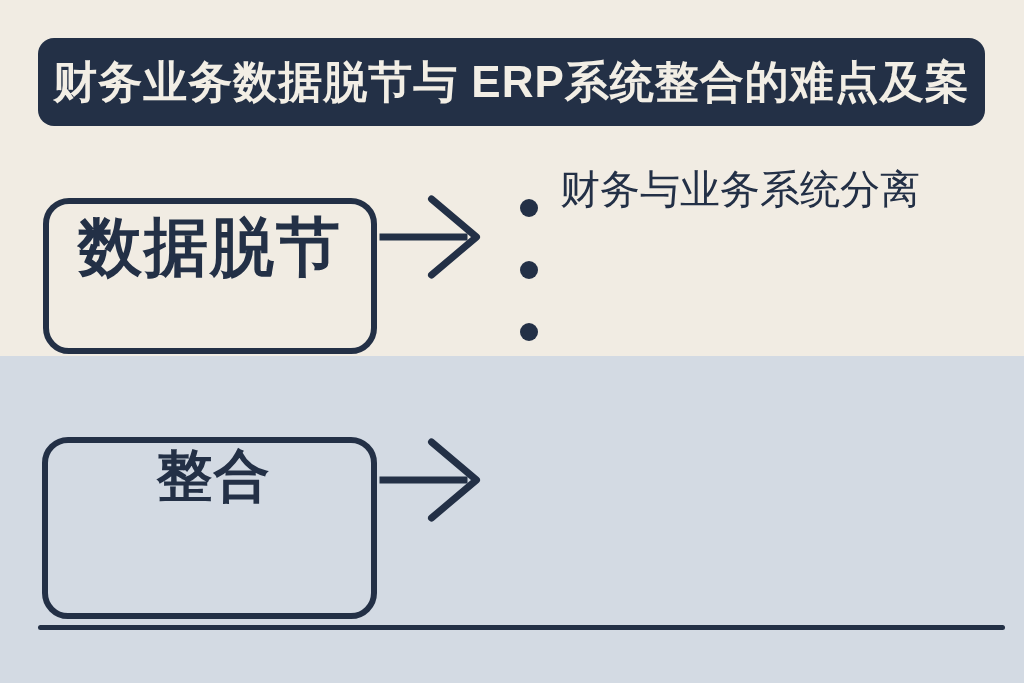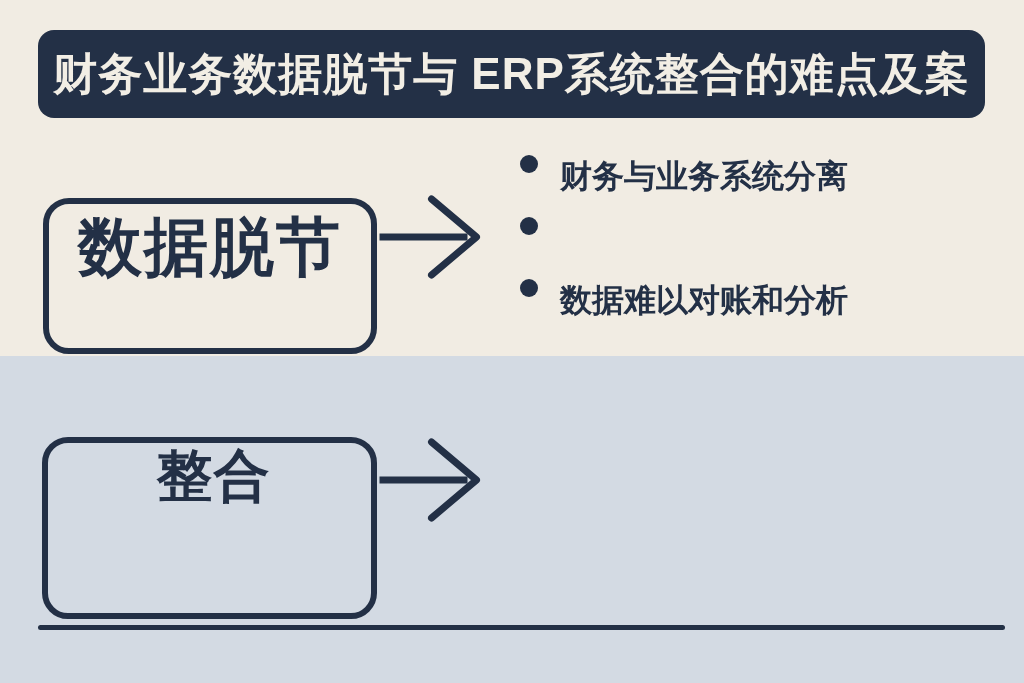--- a/index.html
+++ b/index.html
@@ -6,21 +6,21 @@
   body{
     width:1024px;height:683px;overflow:hidden;
     font-family:"Liberation Sans","DejaVu Sans",sans-serif;
   }
   .canvas{position:relative;width:1024px;height:683px;background:#f1ece3;}
   .section{position:absolute;left:0;width:1024px;}
   .section-top{top:0;height:356px;background:#f1ece3;}
   .section-bottom{top:356px;height:327px;background:#d3dae3;}
 
   .title-bar{
-    position:absolute;left:38px;top:30px;width:947px;height:88px;
+    position:absolute;left:38px;top:38px;width:947px;height:88px;
     background:#233046;border-radius:16px;
     display:flex;align-items:center;justify-content:center;
   }
   .title-bar span{
     color:#f2eee5;font-size:44px;font-weight:800;letter-spacing:1px;
     white-space:nowrap;
   }
 
   .node-box{
     position:absolute;border:6px solid #233046;border-radius:26px;
@@ -35,22 +35,22 @@
   .arrow{position:absolute;width:115px;height:90px;}
   .arrow1{left:377px;top:192px;}
   .arrow2{left:377px;top:79px;}
 
   .bullets{
     position:absolute;left:520px;margin:0;padding:0;list-style:none;
   }
   .bullets1{top:155px;}
   .bullets2{top:42px;}
   .bullets li{
-    height:62px;display:flex;align-items:flex-start;
-    color:#233046;font-size:32px;font-weight:700;white-space:nowrap;
+    height:62px;display:flex;align-items:flex-end;
+    color:#233046;font-size:40px;font-weight:400;white-space:nowrap;
   }
   .dot{
     width:18px;height:18px;border-radius:50%;background:#233046;
     margin-right:22px;flex:0 0 18px;
   }
 
   .rule{
     position:absolute;left:38px;top:269px;width:967px;height:5px;
     background:#233046;border-radius:3px;
   }
@@ -78,21 +78,20 @@
     <ul class="bullets bullets1">
       <li>
         <span class="dot"></span>
         <span>财务与业务系统分离</span>
       </li>
       <li>
         <span class="dot"></span>
       </li>
       <li>
         <span class="dot"></span>
-        <span>数据难以对账和分析</span>
       </li>
     </ul>
   </div>
 
   <div class="section section-bottom">
 
     <div class="node-box box2">
       <span class="box-line">整合</span>
     </div>
 

